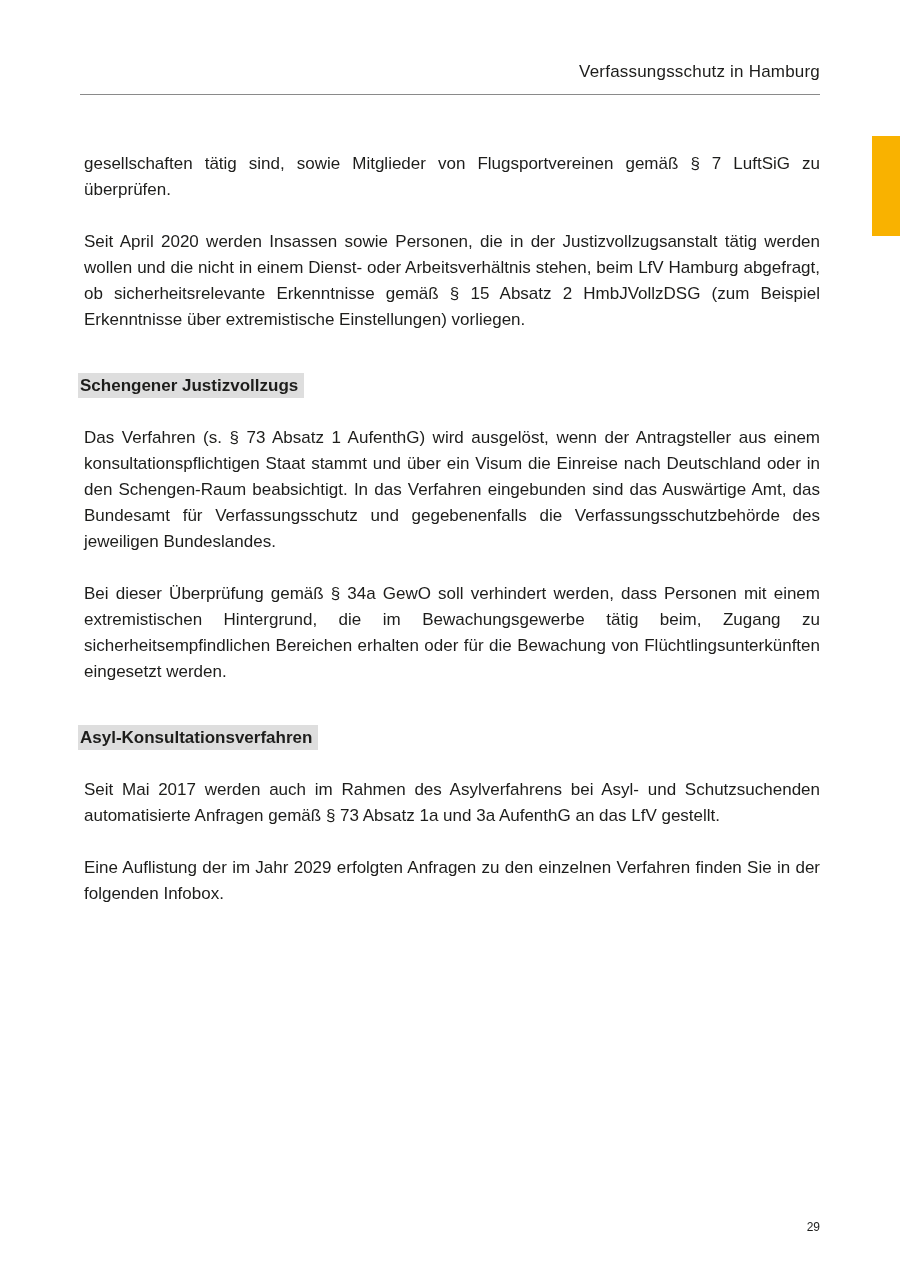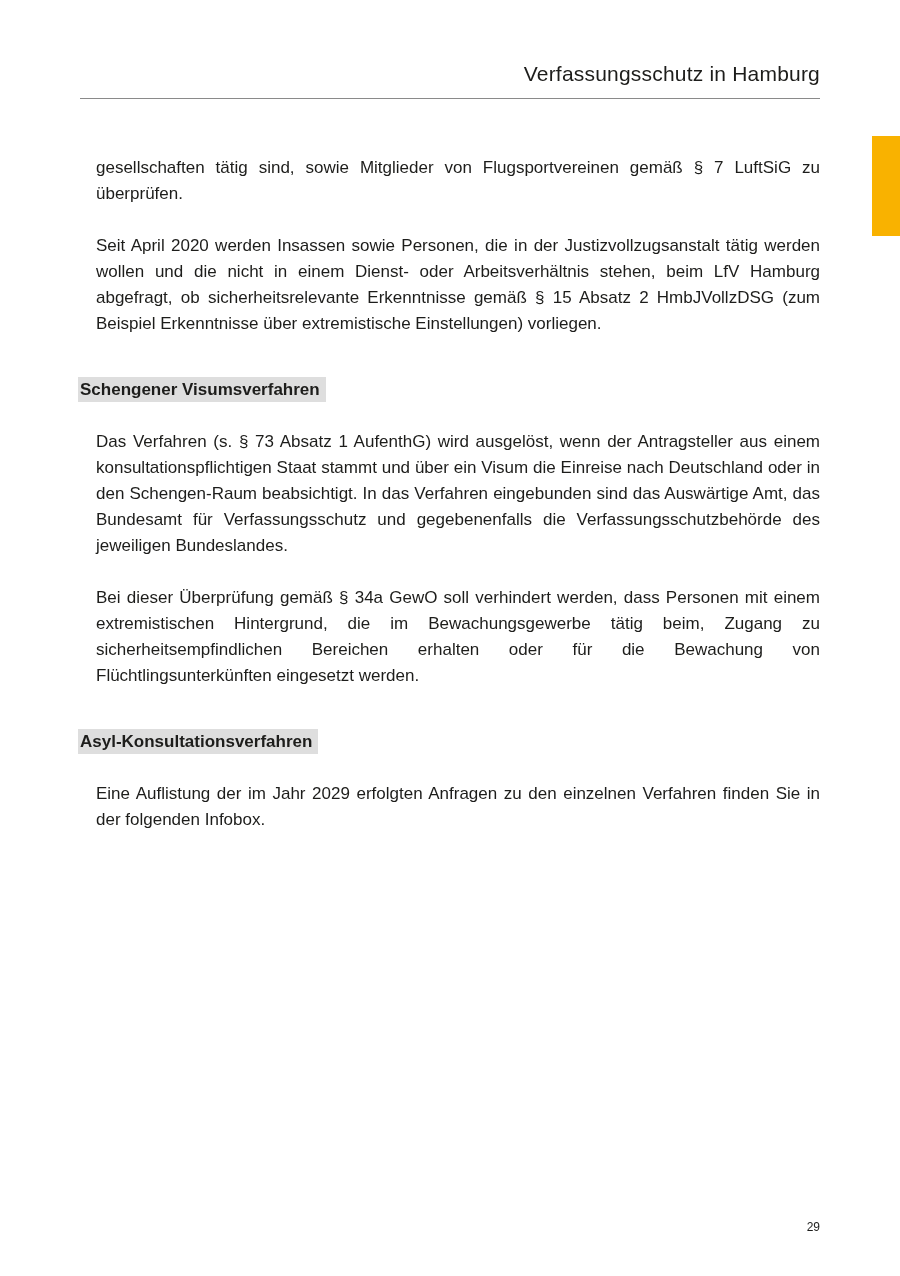--- a/index.html
+++ b/index.html
@@ -24,34 +24,34 @@
     background: #F9B200;
   }
   .header {
     margin: 0 80px;
     padding-top: 62px;
     padding-bottom: 12px;
     border-bottom: 1px solid #8a8a8a;
     text-align: right;
   }
   .header-title {
-    font-size: 21px;
+    font-size: 17px;
     letter-spacing: 0.2px;
     color: #1d1d1b;
   }
   .content {
     margin: 0 80px;
     padding-top: 56px;
     font-size: 17px;
     line-height: 26px;
     hyphens: manual;
   }
   .para {
     text-align: justify;
-    margin: 0 0 26px 16px;
+    margin: 0 0 26px 4px;
   }
   .section-heading {
     font-size: 17px;
     line-height: 26px;
     font-weight: bold;
     margin: 40px 0 26px 0;
   }
   .section-heading .hl {
     background: #dedede;
     padding: 3px 6px 3px 2px;
@@ -76,28 +76,29 @@
     <div class="header-title">Verfassungsschutz in Hamburg</div>
   </header>
 
   <main class="content">
 
     <p class="para" style="margin-top:0;">gesellschaften tätig sind, sowie Mitglieder von Flugsportvereinen gemäß § 7 LuftSiG zu überprüfen.</p>
 
     <p class="para">Seit April 2020 werden Insassen sowie Personen, die in der Justizvollzugs­anstalt tätig werden wollen und die nicht in einem Dienst- oder Arbeits­verhältnis stehen, beim LfV Hamburg abgefragt, ob sicherheitsrelevante Erkenntnisse gemäß § 15 Absatz 2 HmbJVollzDSG (zum Beispiel Erkennt­nisse über extremistische Einstellungen) vorliegen.</p>
 
     <h2 class="section-heading">
-      <span class="hl">Schengener Visumsverfahren</span>
+      <span class="hl">Schengener Justizvollzugs</span>
     </h2>
     <p class="para">Das Verfahren (s. § 73 Absatz 1 AufenthG) wird ausgelöst, wenn der Antragsteller aus einem konsultationspflichtigen Staat stammt und über ein Visum die Einreise nach Deutschland oder in den Schengen-Raum beab­sichtigt. In das Verfahren eingebunden sind das Auswärtige Amt, das Bun­desamt für Verfassungsschutz und gegebenenfalls die Verfassungsschutz­behörde des jeweiligen Bundeslandes.</p>
 
     <p class="para">Bei dieser Überprüfung gemäß § 34a GewO soll verhindert werden, dass Personen mit einem extremistischen Hintergrund, die im Bewachungsge­werbe tätig beim, Zugang zu sicherheitsempfindlichen Bereichen erhalten oder für die Bewachung von Flüchtlingsunterkünften eingesetzt werden.</p>
 
     <h2 class="section-heading">
       <span class="hl">Asyl-Konsultationsverfahren</span>
     </h2>
+    <p class="para">Seit Mai 2017 werden auch im Rahmen des Asylverfahrens bei Asyl- und Schutzsuchenden automatisierte Anfragen gemäß § 73 Absatz 1a und 3a AufenthG an das LfV gestellt.</p>
     <p class="para">Eine Auflistung der im Jahr 2029 erfolgten Anfragen zu den einzelnen Ver­fahren finden Sie in der folgenden Infobox.</p>
 
   </main>
 
   <div class="page-number">29</div>
 
 </div>
 
 </body></html>

